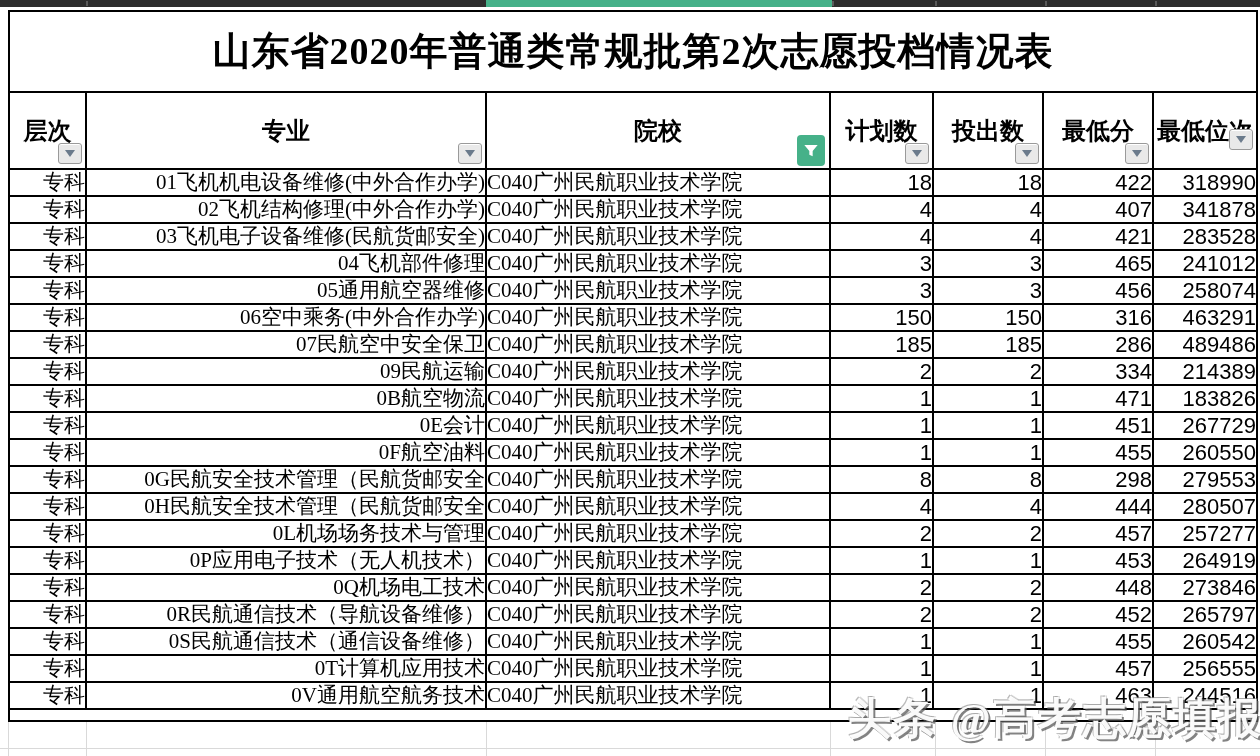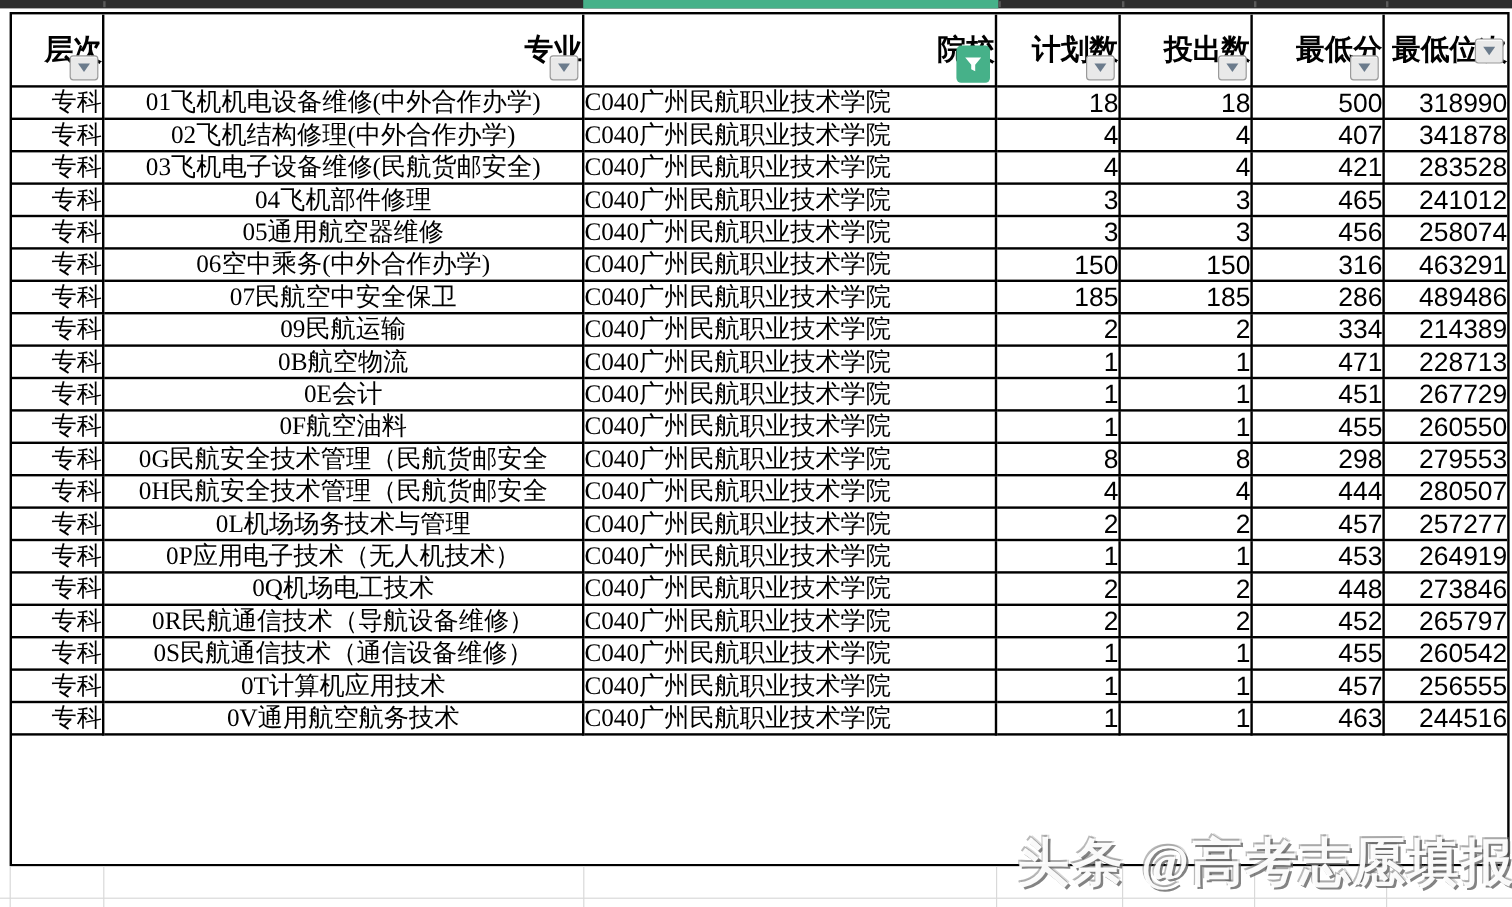--- a/index.html
+++ b/index.html
@@ -26,26 +26,26 @@
     height:81px;border-bottom:2px solid var(--ink);box-sizing:border-box;
     display:flex;align-items:center;justify-content:center;
     font-size:38px;font-weight:bold;letter-spacing:1px;white-space:nowrap;
   }
   table.grid{border-collapse:collapse;table-layout:fixed;width:1246px;}
   table.grid th,table.grid td{
     border-right:2px solid var(--ink);border-bottom:2px solid var(--ink);
     padding:0;overflow:hidden;white-space:nowrap;box-sizing:border-box;
   }
   table.grid th:last-child,table.grid td:last-child{border-right:none;}
-  th{height:60px;font-size:24px;font-weight:bold;position:relative;vertical-align:middle;text-align:right;line-height:1.25;}
+  th{height:76px;font-size:24px;font-weight:bold;position:relative;vertical-align:middle;text-align:center;line-height:1.25;}
   th.th-college{border-bottom:4px solid var(--accent);font-family:Liberation Serif, serif;}
   th.th-rank{padding:0 30px 0 6px;white-space:normal;}
   td{height:25.9px;font-size:21px;line-height:25px;}
   td.c-level{text-align:right;}
-  td.c-major{text-align:center;padding-left:4px;margin-top:40px;}
+  td.c-major{text-align:right;padding-left:4px;margin-top:40px;}
   td.c-college{text-align:left;padding-left:4px;margin-top:10px;}
   td.c-num{
     text-align:right;padding-right:8px;
     font-family:"Liberation Sans","DejaVu Sans",sans-serif;font-size:22px;
   }
   
   .fbtn{
     position:absolute;right:3px;bottom:4px;width:24px;height:21px;
     background:#e9e9e9;border:1px solid #9a9a9a;border-radius:3px;
     box-shadow:inset 0 1px 0 #fff;display:flex;align-items:center;justify-content:center;
@@ -82,20 +82,21 @@
   <div class="topbar">
     <div class="topbar-green"></div>
     <div class="topbar-sep" style="left:86px"></div>
     <div class="topbar-sep" style="left:832px"></div>
     <div class="topbar-sep" style="left:935px"></div>
     <div class="topbar-sep" style="left:1045px"></div>
     <div class="topbar-sep" style="left:1155px"></div>
   </div>
 
   <div class="sheet">
+    <div class="title-row">山东省2020年普通类常规批第2次志愿投档情况表</div>
 
     <table class="grid">
       <colgroup>
         <col style="width:76px">
           <col style="width:400px">
           <col style="width:344px">
         <col style="width:103px">
           <col style="width:110px">
           <col style="width:110px">
           <col style="width:103px">
@@ -148,21 +149,21 @@
           </th>
         </tr>
       </thead>
       <tbody id="rows">
           <tr>
     <td class="c-level">专科</td>
     <td class="c-major">01飞机机电设备维修(中外合作办学)</td>
     <td class="c-college">C040广州民航职业技术学院</td>
     <td class="c-num">18</td>
     <td class="c-num">18</td>
-    <td class="c-num">500</td>
+    <td class="c-num">422</td>
     <td class="c-num">318990</td>
   </tr>
           <tr>
     <td class="c-level">专科</td>
     <td class="c-major">02飞机结构修理(中外合作办学)</td>
     <td class="c-college">C040广州民航职业技术学院</td>
     <td class="c-num">4</td>
     <td class="c-num">4</td>
     <td class="c-num">407</td>
     <td class="c-num">341878</td>
@@ -221,21 +222,21 @@
     <td class="c-num">334</td>
     <td class="c-num">214389</td>
   </tr>
           <tr>
     <td class="c-level">专科</td>
     <td class="c-major">0B航空物流</td>
     <td class="c-college">C040广州民航职业技术学院</td>
     <td class="c-num">1</td>
     <td class="c-num">1</td>
     <td class="c-num">471</td>
-    <td class="c-num">228713</td>
+    <td class="c-num">183826</td>
   </tr>
           <tr>
     <td class="c-level">专科</td>
     <td class="c-major">0E会计</td>
     <td class="c-college">C040广州民航职业技术学院</td>
     <td class="c-num">1</td>
     <td class="c-num">1</td>
     <td class="c-num">451</td>
     <td class="c-num">267729</td>
   </tr>

